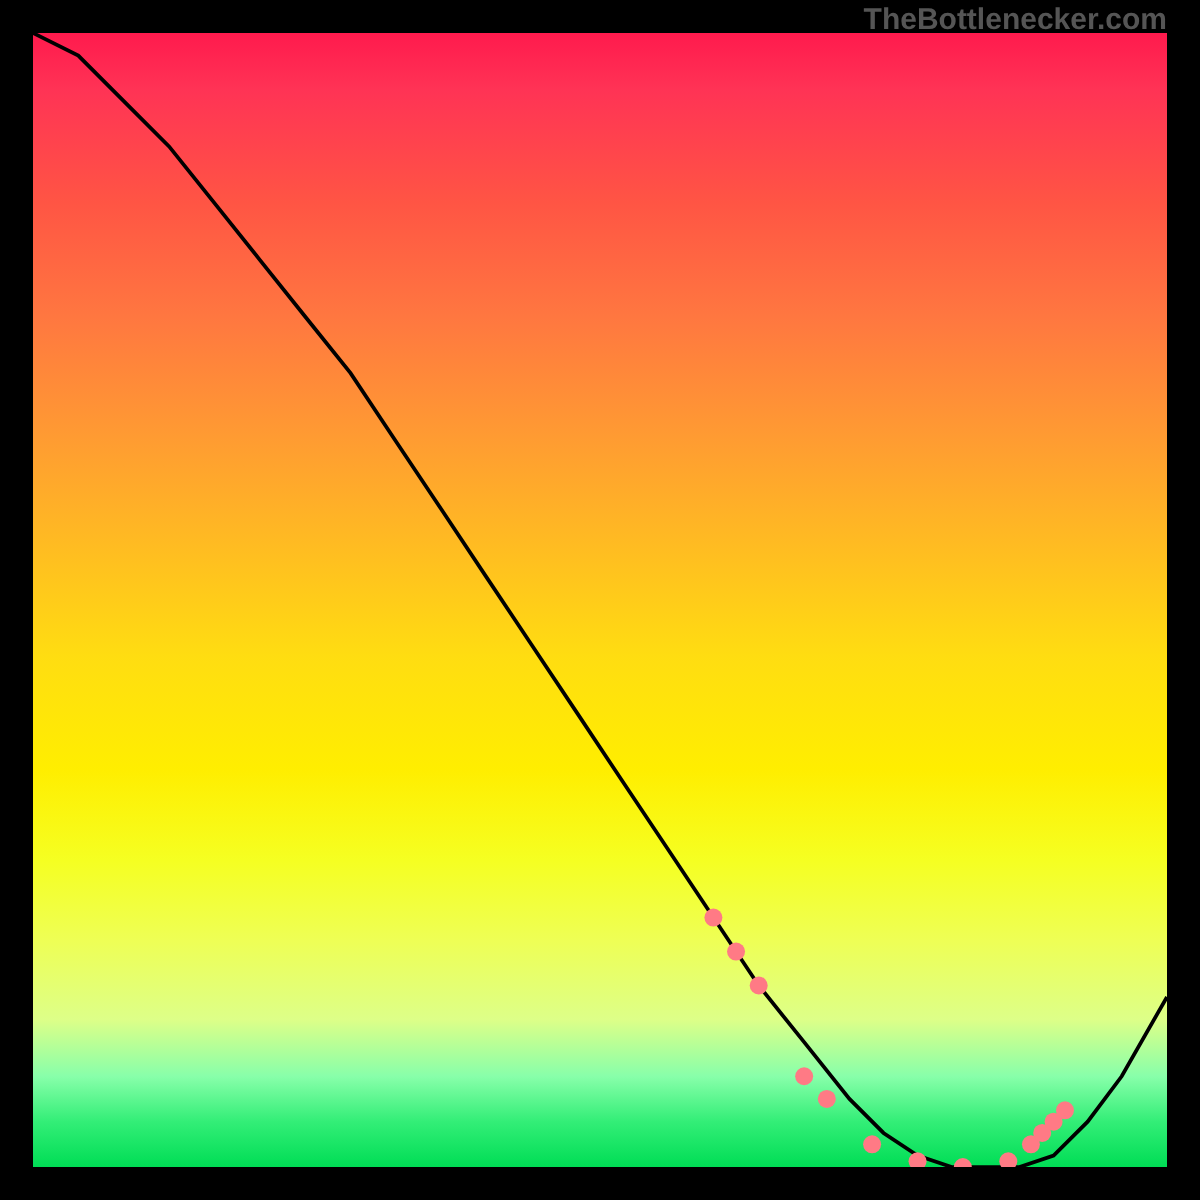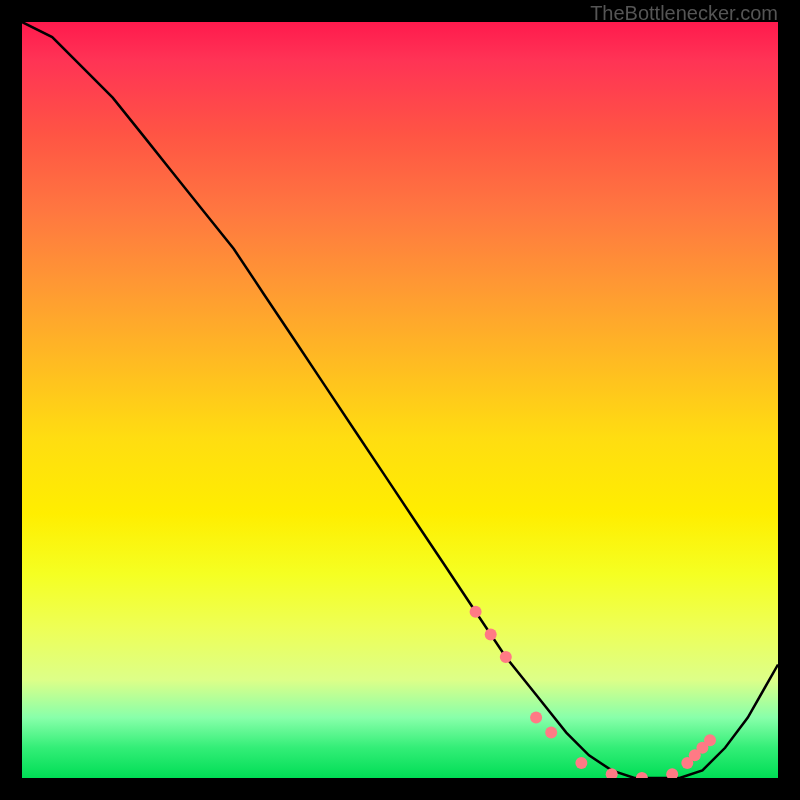--- a/index.html
+++ b/index.html
@@ -39,21 +39,21 @@
       #33ee77 96%,
       #00dd55 100%
     );
   }
   .watermark {
     position: absolute;
     top: 2px;
     right: 22px;
     color: #555;
     font-size: 20px;
-    font-weight: normal;
+    font-weight: bold;
     z-index: 10;
   }
   svg.curve {
     position: absolute;
     left: 0;
     top: 0;
     width: 756px;
     height: 756px;
     z-index: 5;
   }

